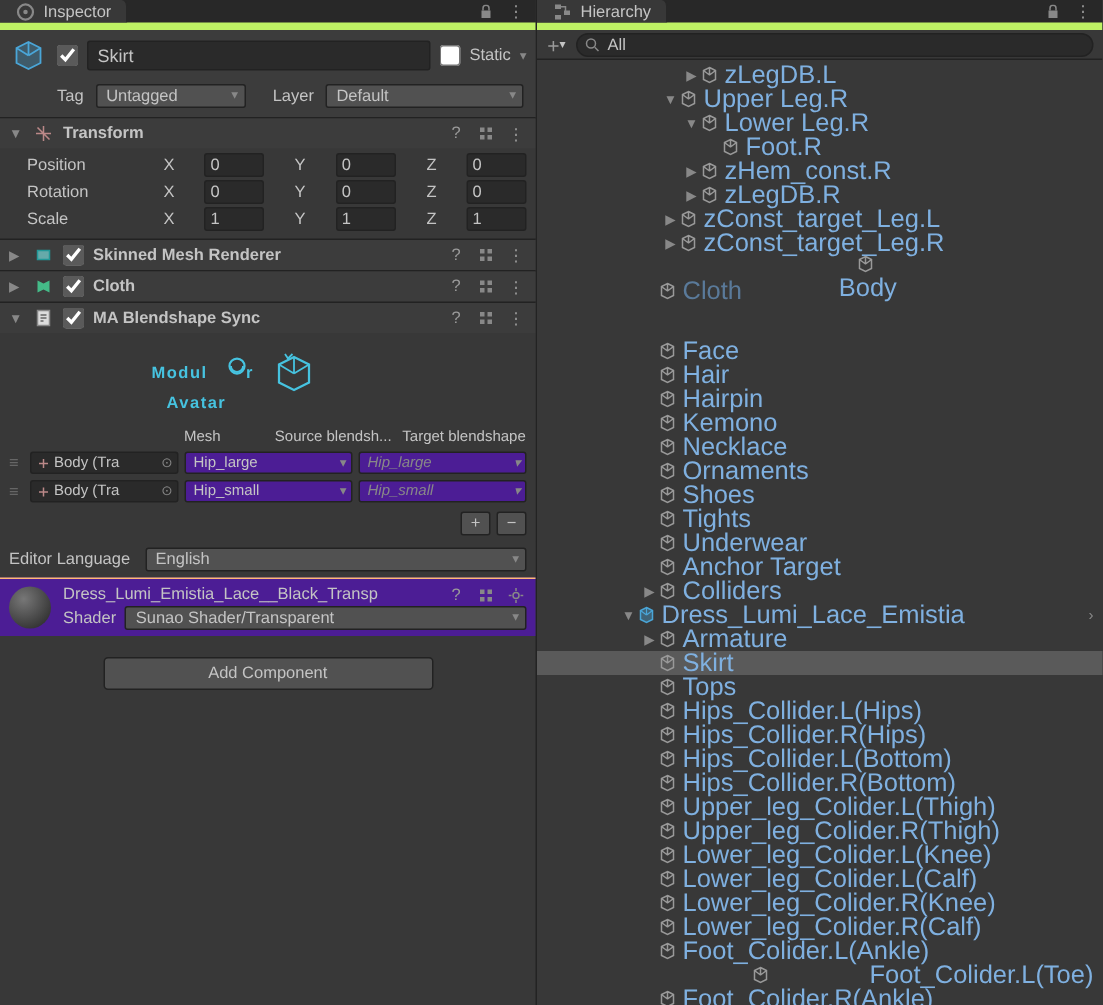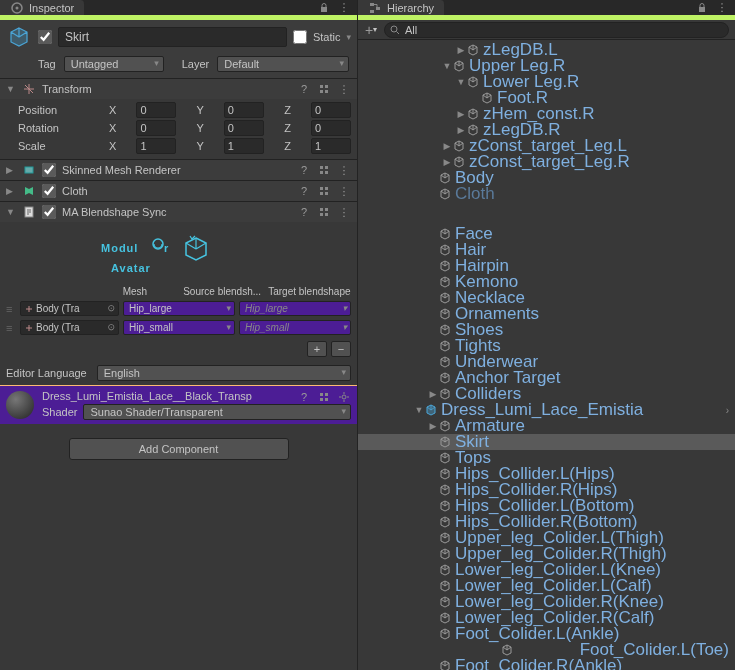--- a/index.html
+++ b/index.html
@@ -18,21 +18,21 @@
 .name-field{flex:1;background:#2a2a2a;border:1px solid #222;color:#c4c4c4;padding:2px 6px;font-size:12px;border-radius:2px}
 .chk{width:14px;height:14px;accent-color:#5a5a5a}
 .tag-layer{display:flex;align-items:center;gap:8px;padding:2px 8px 6px 38px;background:#3c3c3c}
 .tl-lbl{font-size:11px}
 .dd{background:#515151;border:1px solid #222;border-radius:2px;padding:1px 16px 1px 6px;font-size:11px;color:#c4c4c4;position:relative;display:inline-block}
 .dd::after{content:'▾';position:absolute;right:4px;top:1px;font-size:9px;color:#888}
 .comp{border-top:1px solid #222}
 .comp-hdr{display:flex;align-items:center;padding:2px 6px;background:#3c3c3c;gap:6px;height:20px}
 .fold{width:10px;color:#888;font-size:9px}
 .comp-icon{width:14px;height:14px;display:inline-flex;align-items:center;justify-content:center}
-.comp-title{font-weight:normal;flex:1}
+.comp-title{font-weight:bold;flex:1}
 .comp-acts{display:flex;gap:6px}
 .comp-body{padding:2px 6px 4px 18px;background:#383838}
 .prop-row{display:flex;align-items:center;height:18px;gap:20px}
 .prop-lbl{width:98px}
 .xyz-lbl{width:10px;text-align:right}
 .num-input{width:40px;background:#2a2a2a;border:1px solid #222;color:#c4c4c4;padding:1px 3px;font-size:11px;border-radius:2px;flex:1}
 .logo{display:flex;justify-content:center;padding:8px 0 6px 0;background:#383838}
 .bs-table{padding:0 6px;background:#383838}
 .bs-hdr{display:flex;gap:4px;padding:2px 0}
 .bs-hdr>div{flex:1;text-align:center;font-size:10px}
@@ -425,21 +425,21 @@
   </div>
       <div class="tree-row" style="padding-left: 84px;">
         <span class="tree-fold">▶</span>
   <span class="tree-icon">
           <svg width="12" height="12" viewBox="0 0 12 12">
             <path d="M6 1 L10 3 L10 9 L6 11 L2 9 L2 3 Z M6 1 L6 6 M6 6 L10 3 M6 6 L2 3" fill="none" stroke="#999" stroke-width="1"></path>
           </svg>
         </span>
   <span class="tree-lbl prefab">zConst_target_Leg.R</span>
   </div>
-      <div class="tree-row" style="padding-left: 70px;">
+      <div class="tree-row" style="padding-left: 70px; flex-direction: column;">
         <span class="tree-fold"></span>
   <span class="tree-icon">
           <svg width="12" height="12" viewBox="0 0 12 12">
             <path d="M6 1 L10 3 L10 9 L6 11 L2 9 L2 3 Z M6 1 L6 6 M6 6 L10 3 M6 6 L2 3" fill="none" stroke="#999" stroke-width="1"></path>
           </svg>
         </span>
   <span class="tree-lbl prefab">Body</span>
   </div>
       <div class="tree-row" style="padding-left: 70px;">
         <span class="tree-fold"></span>

